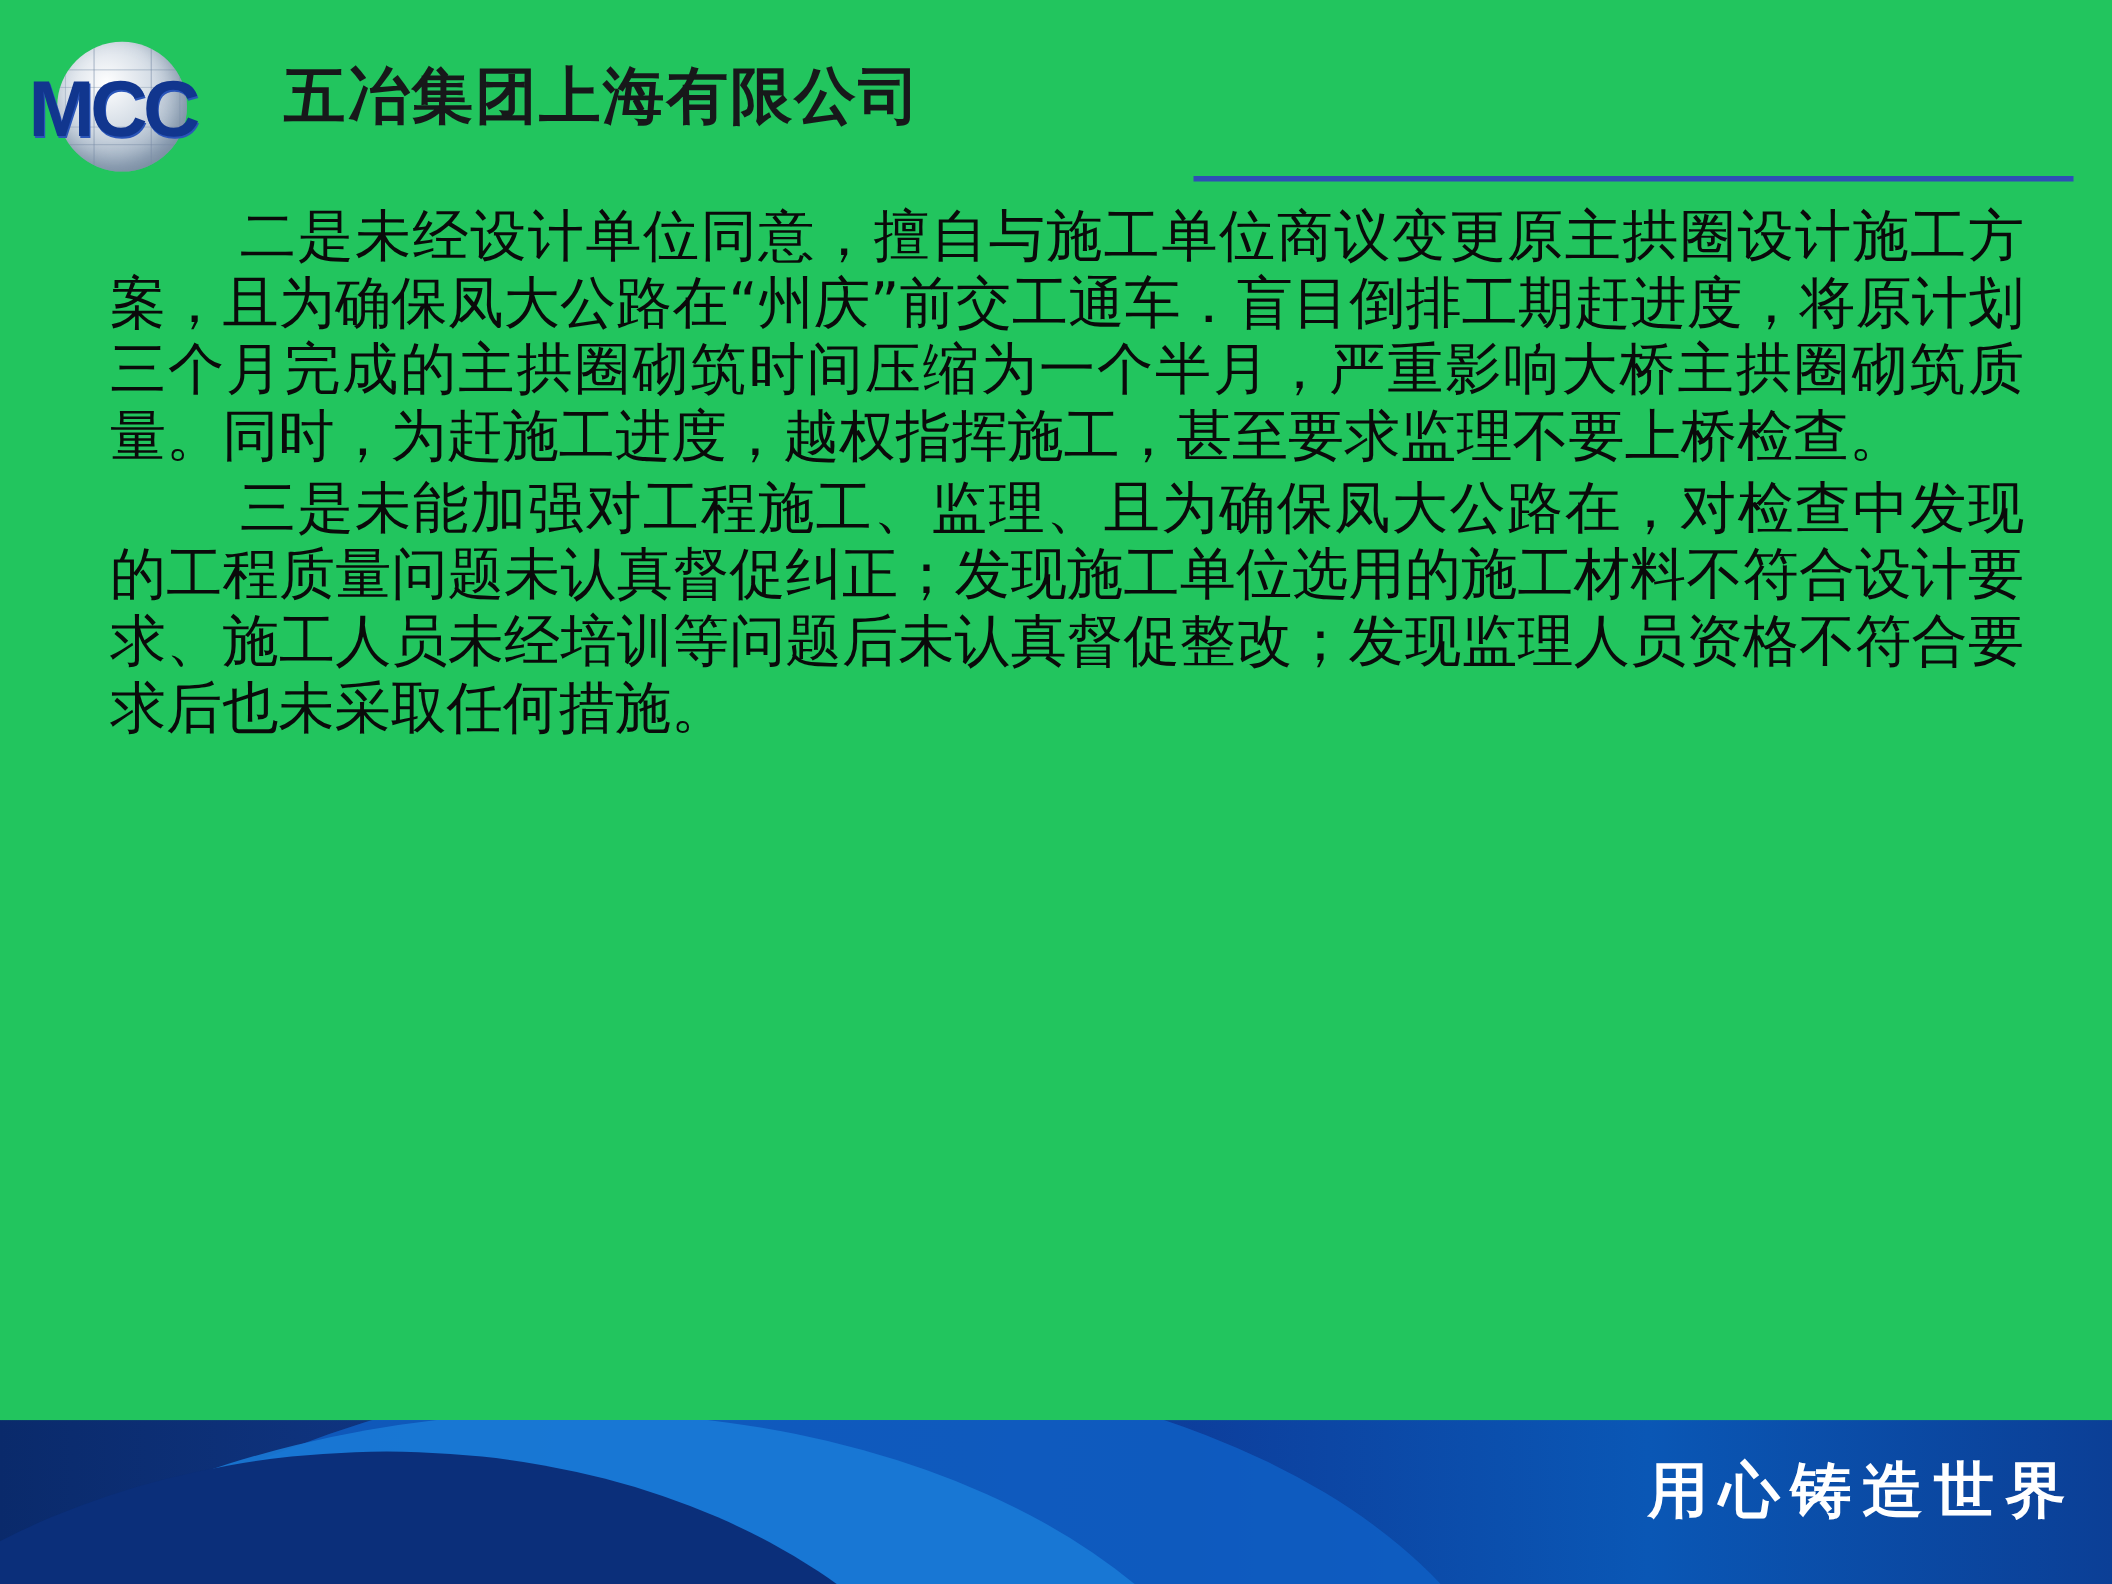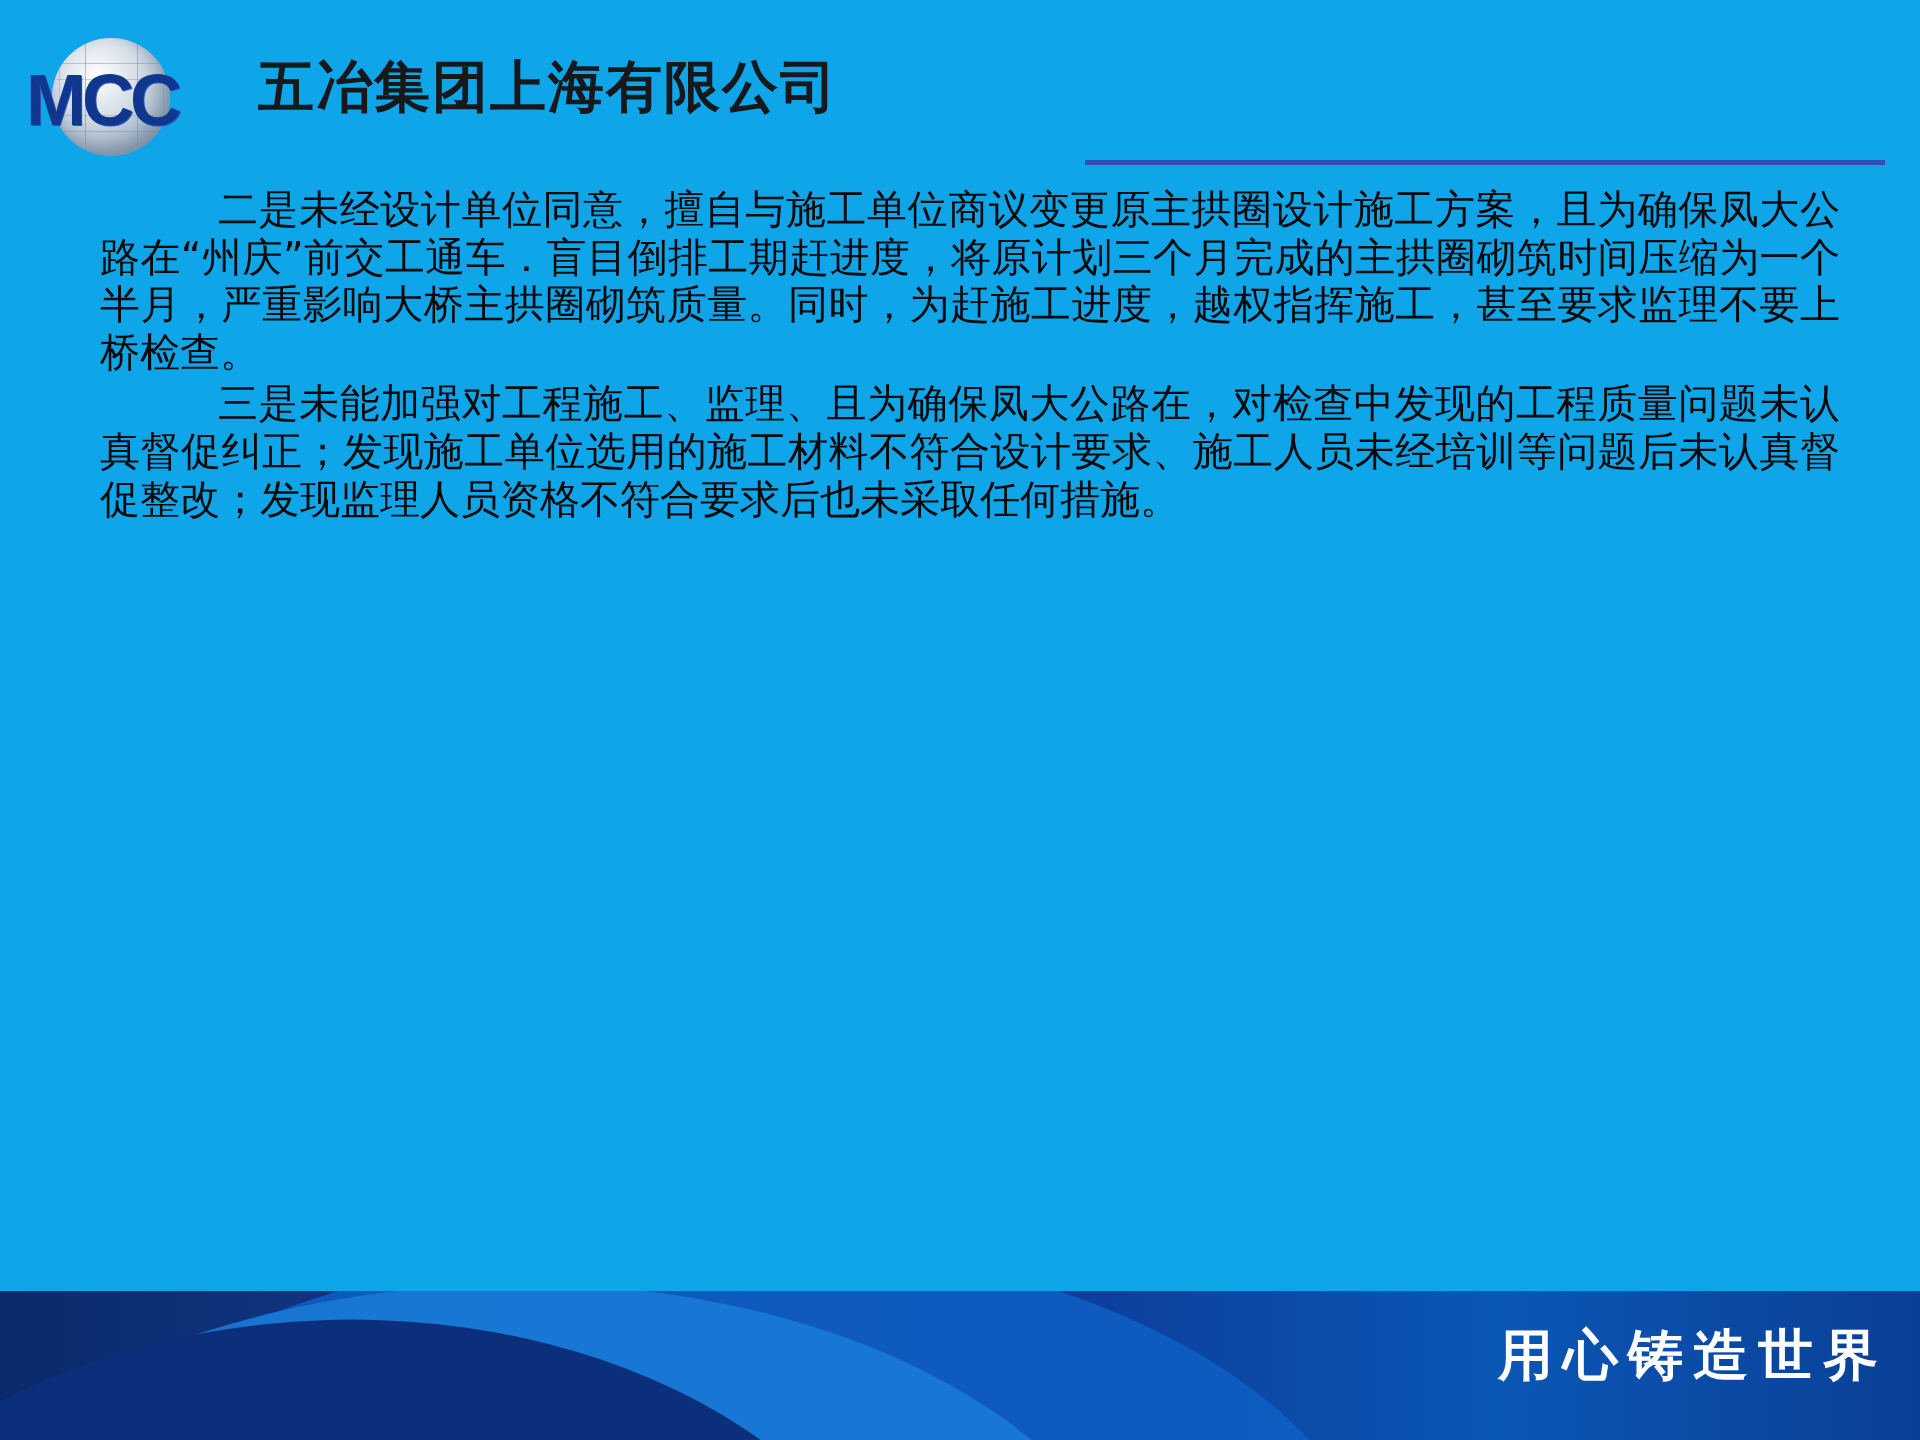--- a/index.html
+++ b/index.html
@@ -10,21 +10,21 @@
     width: 1920px;
     height: 1440px;
     background: #ffffff;
     font-family: "Liberation Sans", sans-serif;
     overflow: hidden;
   }
   .slide {
     position: relative;
     width: 1920px;
     height: 1440px;
-    background: #0ea5e9;
+    background: #22c55e;
     overflow: hidden;
   }
 
   
   .header {
     position: absolute;
     top: 0;
     left: 0;
     width: 1920px;
     height: 178px;
@@ -111,21 +111,21 @@
 
   
   .content {
     position: absolute;
     left: 100px;
     top: 186px;
     width: 1740px;
   }
   .para {
     font-family: "DejaVu Sans", sans-serif;
-    font-size: 40px;
+    font-size: 51px;
     line-height: 1.19;
     color: #0a0a0a;
     text-indent: 118px;
     margin: 0 0 4px 0;
     letter-spacing: 0px;
     text-align: justify;
     text-justify: inter-character;
   }
 
   

